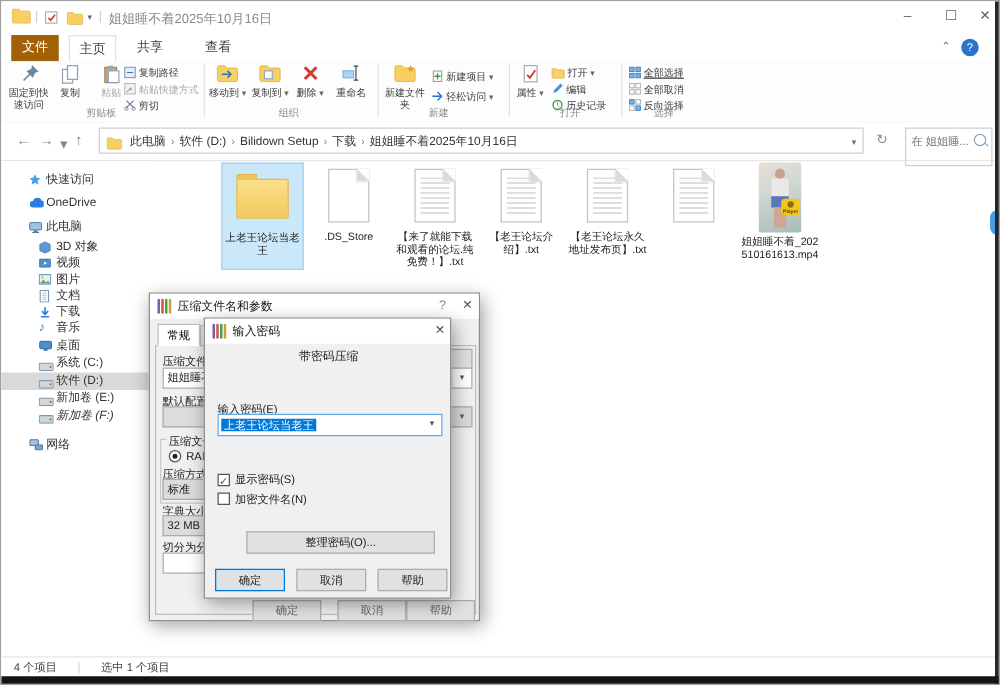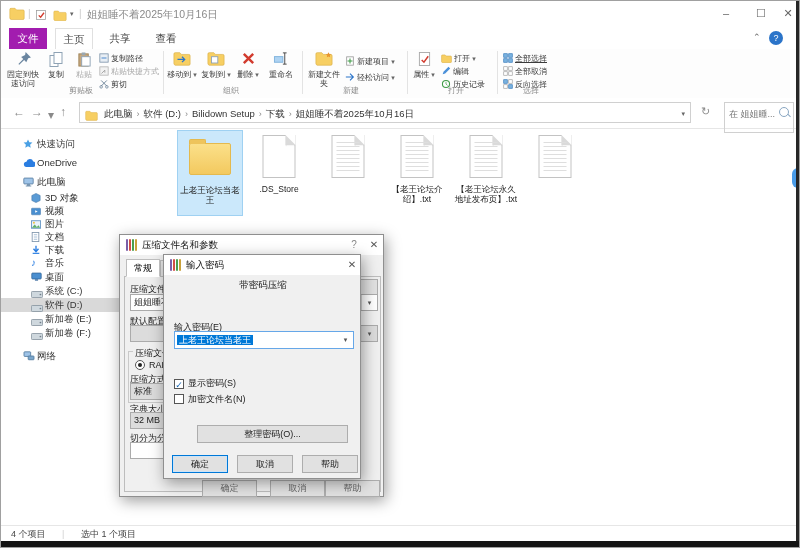--- a/index.html
+++ b/index.html
@@ -9,21 +9,21 @@
   .abs{position:absolute;}
   .txt{white-space:nowrap;}
   
   .titlebar{left:0;top:0;width:100%;height:27px;background:#fff;}
   .title-text{left:86px;top:7px;font-size:10.5px;color:#8a8a8a;}
   .winbtn{width:30px;height:24px;top:0;text-align:center;line-height:24px;font-size:11px;color:#666;}
   .qat-sep{color:#ccc;font-size:10px;top:7px;}
   
   .tabrow{left:0;top:27px;width:100%;height:21px;background:#fff;border-bottom:1px solid #e6e6e6;}
   .rtab{height:21px;line-height:21px;font-size:10.5px;color:#444;text-align:center;}
-  .rtab.file{background:#a21caf;color:#fff;}
+  .rtab.file{background:#a16207;color:#fff;}
   .rtab.active{background:#fff;border:1px solid #e0e0e0;border-bottom:none;box-sizing:border-box;}
   .help-circ{width:14px;height:14px;border-radius:50%;background:#2b74c9;color:#fff;font-size:9px;
     text-align:center;line-height:14px;}
   
   .ribbon{left:0;top:48px;width:100%;height:49px;background:#fdfdfd;border-bottom:1px solid #e1e1e1;}
   .rsep{top:2px;width:1px;height:43px;background:#e3e3e3;}
   .bigbtn{top:1px;height:42px;text-align:center;cursor:default;}
   .bigbtn .bic{height:19px;margin-top:1px;}
   .bl{font-size:8px;color:#3b3b3b;line-height:9px;}
   .smallbtn{height:13px;font-size:8px;color:#3b3b3b;line-height:13px;text-align:left;}
@@ -130,41 +130,41 @@
     <span class="abs title-text txt">姐姐睡不着2025年10月16日</span>
     <div class="abs winbtn" style="left:710px;">–</div>
     <div class="abs winbtn" style="left:745px;">☐</div>
     <div class="abs winbtn" style="left:775px;width:24px;">✕</div>
   </div>
 
   <div class="abs tabrow">
     <div class="abs rtab file" style="left:8px;width:38px;">文件</div>
     <div class="abs rtab active" style="left:54px;width:38px;">主页</div>
     <div class="abs rtab" style="left:100px;width:38px;">共享</div>
-    <div class="abs rtab" style="left:146px;width:38px;">查看</div>
+    <div class="abs rtab" style="left:146px;width:38px;text-align:right;">查看</div>
     <span class="abs" style="left:752px;top:4px;font-size:9px;color:#666;">⌃</span>
     <div class="abs help-circ" style="left:768px;top:3px;">?</div>
   </div>
 
   <div class="abs ribbon">
 
     <div class="abs bigbtn" style="left:4px;width:36px;">
       <div class="bic"><svg width="17" height="17" viewBox="0 0 16 16">
             <path d="M10 1l5 5-2.6.8-1.8 3.7-2-2L4 13l-.8-.8 4.6-4.6-2-2L9.5 3.8z" fill="#6b86a0"></path>
           </svg></div>
       <div class="bl">固定到快速访问</div>
     </div>
     <div class="abs bigbtn" style="left:42px;width:26px;">
       <div class="bic"><svg width="16" height="17" viewBox="0 0 16 16">
             <rect x="2" y="4" width="8" height="11" fill="#fff" stroke="#8fa3b5"></rect>
             <rect x="6" y="1" width="8" height="11" fill="#fff" stroke="#8fa3b5"></rect>
           </svg></div>
       <div class="bl">复制</div>
     </div>
-    <div class="abs bigbtn" style="left:70px;width:26px;">
+    <div class="abs bigbtn" style="left:70px;width:26px;text-align:right;">
       <div class="bic"><svg width="15" height="17" viewBox="0 0 16 16">
             <rect x="2" y="2" width="10" height="13" fill="#c6a77d" stroke="#a08457"></rect>
             <rect x="5" y="0.5" width="4" height="3" fill="#9aa7b0"></rect>
             <rect x="5" y="5" width="9" height="10" fill="#fff" stroke="#8fa3b5"></rect>
           </svg></div>
       <div class="bl disabled">粘贴</div>
     </div>
     <div class="abs smallbtn" style="left:98px;top:3px;width:62px;">
       <span class="sic-s"><svg width="10" height="10" viewBox="0 0 12 12">
             <rect x="1" y="1" width="10" height="10" fill="#e8eef4" stroke="#7d94ab"></rect>
@@ -402,21 +402,21 @@
             <rect x="0.5" y="0.5" width="13" height="7" rx="1" fill="#cfd8de" stroke="#8a97a2"></rect>
             <circle cx="11" cy="4" r="1" fill="#6f7d88"></circle>
           </svg></span>
       <span class="lbl" style="left:44px;">新加卷 (E:)</span>
     </div>
     <div class="abs srow" style="top:197px;">
       <span class="sic" style="left:30px;top:4px;"><svg width="12" height="7" viewBox="0 0 14 8">
             <rect x="0.5" y="0.5" width="13" height="7" rx="1" fill="#cfd8de" stroke="#8a97a2"></rect>
             <circle cx="11" cy="4" r="1" fill="#6f7d88"></circle>
           </svg></span>
-      <span class="lbl" style="left:44px;">新加卷 (F:)</span>
+      <span class="lbl" style="left:44px;font-style:italic;">新加卷 (F:)</span>
     </div>
     <div class="abs srow" style="top:220px;">
       <span class="sic" style="left:22px;"><svg width="12" height="10" viewBox="0 0 14 12">
             <rect x="1" y="1" width="8" height="5.5" rx="0.8" fill="#9fc4e8" stroke="#51789c"></rect>
             <rect x="6" y="6" width="7" height="4.5" rx="0.8" fill="#7ba7cc" stroke="#51789c"></rect>
           </svg></span>
       <span class="lbl" style="left:36px;">网络</span>
     </div>
   </div>
 
@@ -429,37 +429,50 @@
   <div class="abs tile" style="left:245px;">
     <div class="ticon">
         <div class="doc"></div>
       </div>
     <div class="tname">.DS_Store</div>
   </div>
   <div class="abs tile" style="left:314px;">
     <div class="ticon">
         <div class="doc lines"></div>
       </div>
+    <div class="tname">【来了就能下载和观看的论坛.纯免费！】.txt</div>
   </div>
   <div class="abs tile" style="left:383px;">
     <div class="ticon">
         <div class="doc lines"></div>
       </div>
     <div class="tname">【老王论坛介绍】.txt</div>
   </div>
   <div class="abs tile" style="left:452px;">
     <div class="ticon">
         <div class="doc lines"></div>
       </div>
     <div class="tname">【老王论坛永久地址发布页】.txt</div>
   </div>
   <div class="abs tile" style="left:521px;">
     <div class="ticon">
         <div class="doc lines"></div>
       </div>
+  </div>
+  <div class="abs tile" style="left:590px;">
+    <div class="ticon" style="height:58px;">
+      <div class="thumb">
+        <div class="head"></div>
+          <div class="top"></div>
+          <div class="shorts"></div>
+          <div class="legs"></div>
+        <div class="pbadge">Player</div>
+      </div>
+    </div>
+    <div class="tname">姐姐睡不着_202510161613.mp4</div>
   </div>
 
   <div class="abs dlg" style="left:118px;top:233px;width:265px;height:263px;">
     <div class="dtitle">
       <span class="rarico">
           <i style="background:#7b5ea7;"></i>
           <i style="background:#d34f44;"></i>
           <i style="background:#4a9e4f;"></i>
           <i style="background:#c9a13b;"></i>
         </span>

